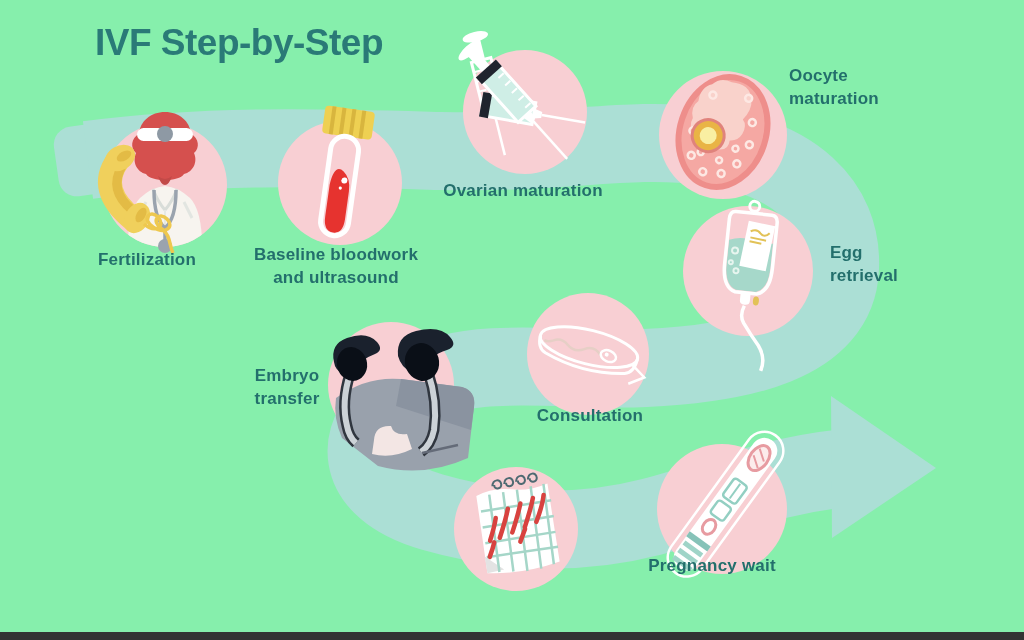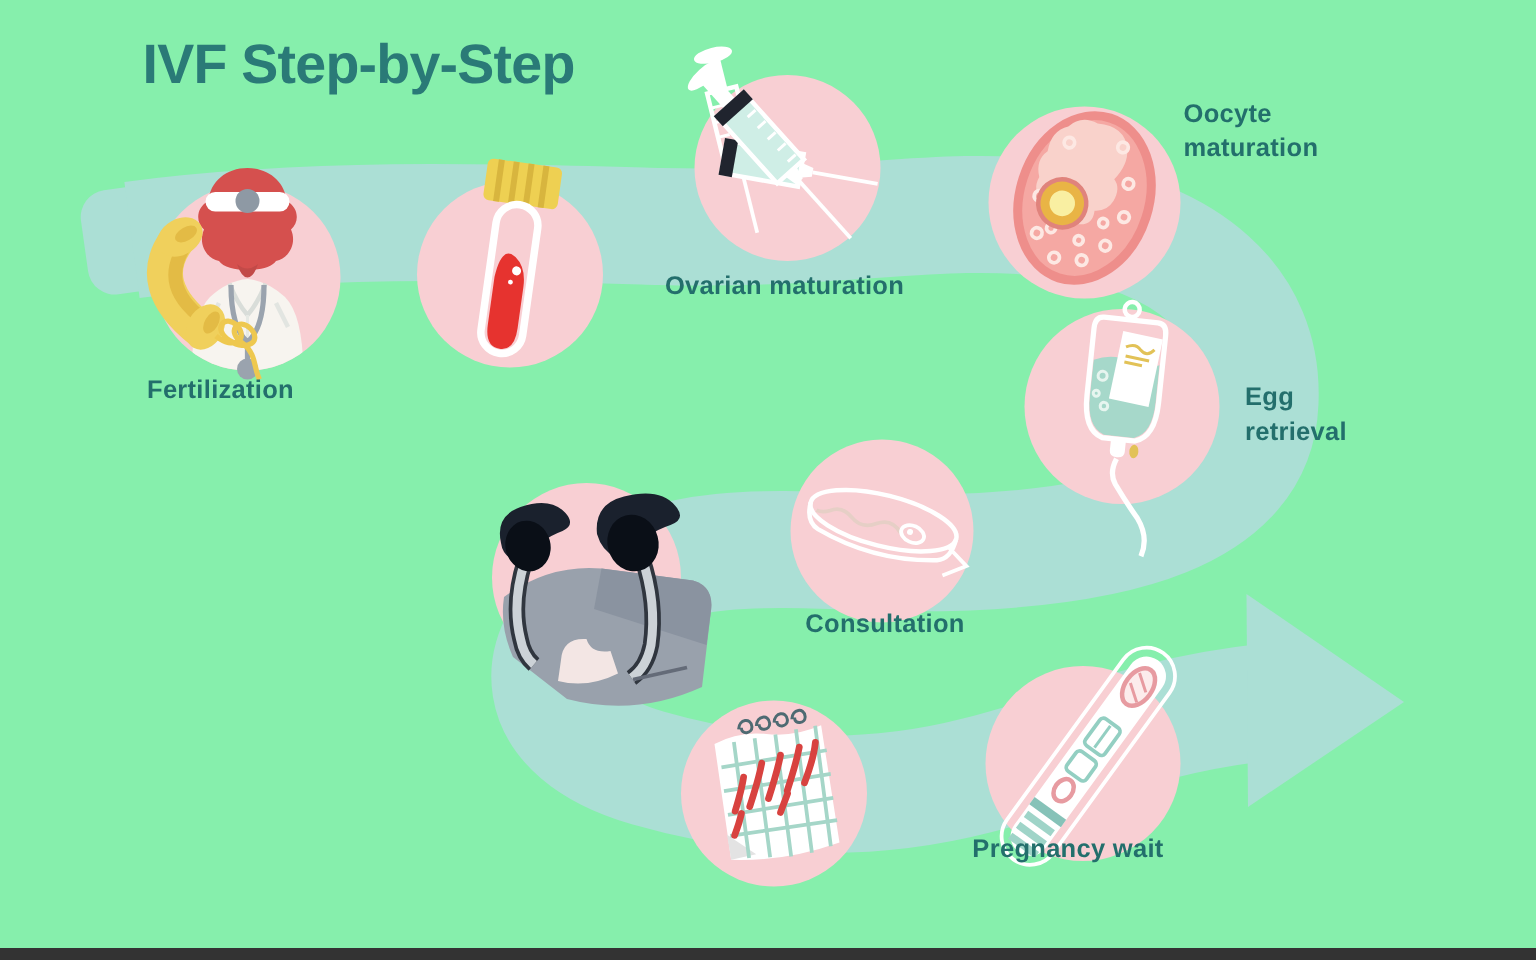--- a/index.html
+++ b/index.html
@@ -82,20 +82,22 @@
           <line x1="89" y1="20" x2="89" y2="48"></line>
             <line x1="99" y1="20" x2="99" y2="48"></line>
         </g>
         <path d="M75,98 Q77,76 87,83 Q95,89 95,102 L95,130 Q95,145 85,145 Q75,145 75,130 Z" fill="#e6332f"></path>
         <circle cx="89" cy="92" r="3" fill="#ffffff"></circle>
           <circle cx="86" cy="100" r="1.6" fill="#ffffff"></circle>
         <rect x="71" y="48" width="28" height="100" rx="14" fill="none" stroke="#ffffff" stroke-width="5"></rect>
       </g>
     </svg>
   </div>
+  <div class="label lc" style="left:336px;top:243px">Baseline bloodwork
+and ultrasound</div>
 
   <div class="step" style="left:440px;top:17px">
     <svg width="170" height="200" viewBox="0 0 170 200">
       <circle cx="85" cy="95" r="62" fill="#f8cfd3"></circle>
       <g transform="rotate(-14 85 95) translate(-30 -8)">
         <ellipse cx="85" cy="18" rx="13" ry="5" fill="#ffffff"></ellipse>
         <rect x="81" y="20" width="8" height="22" fill="#ffffff"></rect>
         <rect x="75" y="42" width="20" height="52" fill="none" stroke="#ffffff" stroke-width="3"></rect>
         <g stroke="#ffffff" stroke-width="2">
           <line x1="75" y1="52" x2="83" y2="52"></line>
@@ -178,21 +180,21 @@
           <rect x="78" y="46" width="27" height="46" fill="#ffffff"></rect>
           <path d="M82,56 q6,-4 10,0 q5,4 9,-2 M83,62 h16 M83,66 h12" stroke="#e2c257" stroke-width="2" fill="none"></path>
         </g>
         <path d="M67,37 L103,37 Q109,37 109,45 L109,90 Q109,113 96,117 L74,117 Q61,113 61,90 L61,45 Q61,37 67,37 Z" fill="none" stroke="#ffffff" stroke-width="3.5"></path>
         <path d="M80,117 h10 v8 q0,4 -5,4 q-5,0 -5,-4 z" fill="#ffffff"></path>
         <ellipse cx="96" cy="124" rx="3" ry="4.5" fill="#e2c257"></ellipse>
         <path d="M85,130 q-4,10 1,17 q9,12 17,21 q9,12 5,25" fill="none" stroke="#ffffff" stroke-width="3.5"></path>
       </g>
     </svg>
   </div>
-  <div class="label" style="left:830px;top:253px">Egg
+  <div class="label" style="left:830px;top:241px">Egg
 retrieval</div>
 
   <div class="step" style="left:503px;top:259px">
     <svg width="170" height="200" viewBox="0 0 170 200">
       <circle cx="85" cy="95" r="61" fill="#f8cfd3"></circle>
       <g transform="rotate(14 85 92)">
         <ellipse cx="85" cy="88" rx="50" ry="17" fill="none" stroke="#ffffff" stroke-width="3"></ellipse>
         <path d="M35,88 q0,13 9,16 q41,12 82,1 q9,-3 9,-17" fill="none" stroke="#ffffff" stroke-width="3"></path>
         <path d="M132,95 l14,9 -14,10" fill="none" stroke="#ffffff" stroke-width="2.5"></path>
         <path d="M98,93 q-8,-8 -17,-2 q-9,6 -17,0 q-8,-6 -15,-1 q-5,3 -9,2" fill="none" stroke="#e6cfc6" stroke-width="2.5"></path>
@@ -215,20 +217,22 @@
         <path d="M122,82 q10,30 6,58 q-3,15 -13,22" stroke="#ccd2d7" stroke-width="6" fill="none"></path>
         <path d="M68,150 q1,-15 17,-14 q3,10 16,8 l5,15 q-20,10 -40,5 z" fill="#f3e6e4"></path>
         <line x1="116" y1="163" x2="152" y2="155" stroke="#646b78" stroke-width="2.5"></line>
         <path d="M28,72 q-4,-18 13,-24 q20,-7 30,4 q7,8 -2,12 q-16,6 -20,16 q-3,8 -12,4 q-8,-4 -9,-12 z" fill="#1a212d"></path>
         <ellipse cx="46" cy="74" rx="15" ry="17" fill="#0a0f17" transform="rotate(-15 46 74)"></ellipse>
         <path d="M92,66 q-2,-20 18,-25 q24,-6 34,6 q8,9 -3,13 q-18,6 -22,17 q-3,9 -14,5 q-10,-5 -13,-16 z" fill="#1a212d"></path>
         <ellipse cx="116" cy="72" rx="17" ry="19" fill="#0a0f17" transform="rotate(-15 116 72)"></ellipse>
       </g>
     </svg>
   </div>
+  <div class="label lc" style="left:287px;top:364px">Embryo
+transfer</div>
 
   <div class="step" style="left:431px;top:434px">
     <svg width="170" height="200" viewBox="0 0 170 200">
       <circle cx="85" cy="95" r="62" fill="#f8cfd3"></circle>
       <g transform="rotate(-6 85 95)">
         <path d="M49,58 Q66,51 84,55 Q102,59 121,53 L125,132 Q88,141 52,136 Z" fill="#ffffff"></path>
         <path d="M52,136 L51,119 L69,134 Z" fill="#e3e3e3"></path>
         <path d="M66,50 c1,-7 9,-7 9,-1 c0,5 -8,5 -7,0 M78,49 c1,-7 9,-7 9,-1 c0,5 -8,5 -7,0 M90,48 c1,-7 9,-7 9,-1 c0,5 -8,5 -7,0 M102,47 c1,-7 9,-7 9,-1 c0,5 -8,5 -7,0" stroke="#4e6a72" stroke-width="2" fill="none"></path>
         <g stroke="#a5d6c8" stroke-width="2.5" fill="none">
           <path d="M52,74 L123,70 M52,90 L124,86 M53,106 L124,102 M53,120 L125,117"></path>

